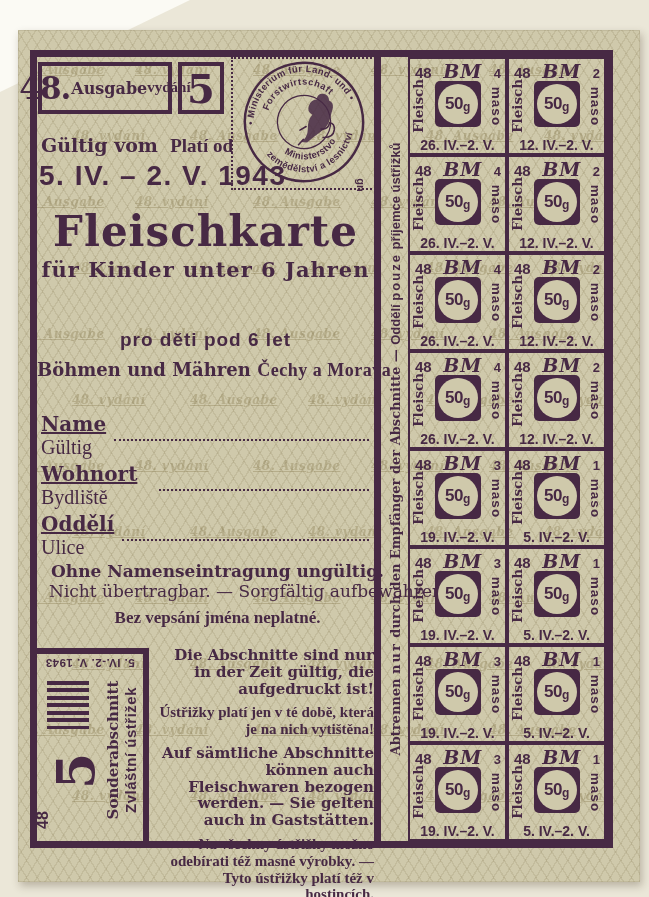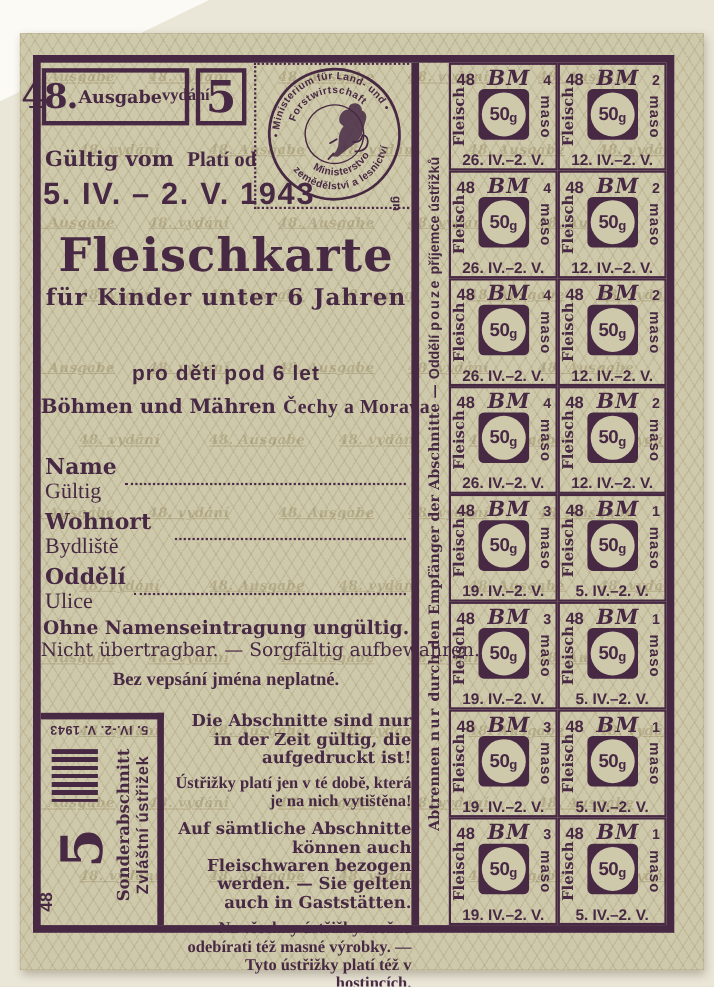--- a/index.html
+++ b/index.html
@@ -55,26 +55,26 @@
   .t-center{position:absolute;left:0;width:337px;text-align:center;white-space:nowrap;}
   .t-fleischkarte{top:150px;font:700 42px "DejaVu Serif",serif;letter-spacing:1px;}
   .t-fur{top:200px;font:700 21px "DejaVu Serif",serif;letter-spacing:1px;}
   .t-listek{top:227px;font:700 37px "Liberation Sans",sans-serif;letter-spacing:2px;}
   .t-pro{top:272px;font:700 19px "Liberation Sans",sans-serif;letter-spacing:1px;}
   .t-region{top:302px;font:700 18px "DejaVu Serif",serif;}
   .t-region .cs{font-family:"Liberation Serif",serif;letter-spacing:.5px;}
 
   .field{position:absolute;left:4px;width:330px;display:flex;}
   .f-labels{display:flex;flex-direction:column;line-height:1.08;}
-  .f-de{font:700 20px "DejaVu Serif",serif;}
+  .f-de{font:700 20px "DejaVu Serif",serif;text-decoration:underline;}
   .f-cs{font:400 20px "Liberation Serif",serif;}
   .f-dots{flex:1;border-bottom:2.5px dotted var(--ink);margin:0 2px 18px 8px;align-self:flex-end;}
   .field.f1{top:355px;} .field.f2{top:405px;gap:14px;} .field.f3{top:455px;}
 
-  .notice{position:absolute;left:0;width:337px;text-align:center;white-space:nowrap;}
+  .notice{position:absolute;left:12px;width:337px;text-align:center;white-space:nowrap;}
   .n1{top:504px;font:700 17px "DejaVu Serif",serif;}
   .n2{top:524px;font:400 17px "DejaVu Serif",serif;}
   .n3{top:551px;font:700 17px "Liberation Serif",serif;}
   .n4{top:571px;font:400 17px "Liberation Serif",serif;}
 
   .special-box{position:absolute;left:0;top:591px;width:112px;height:193px;border-top:6px solid var(--ink);border-right:6px solid var(--ink);box-sizing:border-box;}
   .sp-date{position:absolute;top:3px;left:0;right:0;text-align:center;transform:rotate(180deg);font:700 11.5px "Liberation Sans",sans-serif;letter-spacing:.5px;white-space:nowrap;}
   .sp-bars{position:absolute;left:10px;top:27px;width:42px;height:48px;background:repeating-linear-gradient(to bottom,var(--ink) 0 4px,transparent 4px 7.5px);}
   .sp-five{position:absolute;left:10px;top:85px;width:56px;height:64px;display:flex;align-items:center;justify-content:center;transform:rotate(-90deg);font:700 52px "DejaVu Serif",serif;}
   .sp-labels{position:absolute;left:62px;top:96px;transform:translate(-50%,-50%) rotate(-90deg);transform-origin:center;text-align:center;line-height:1.15;white-space:nowrap;left:84px;}

